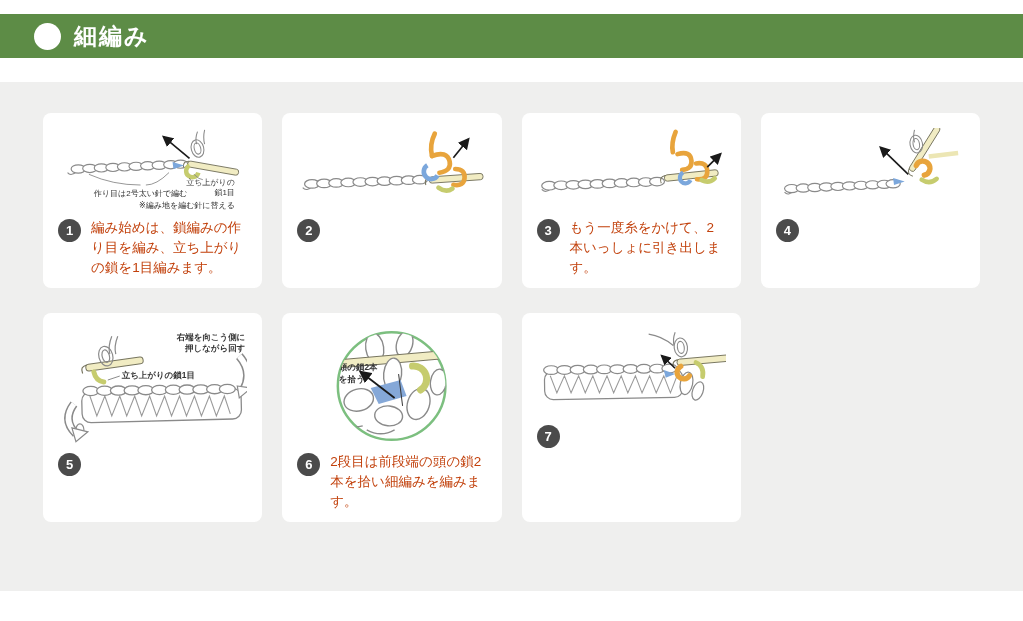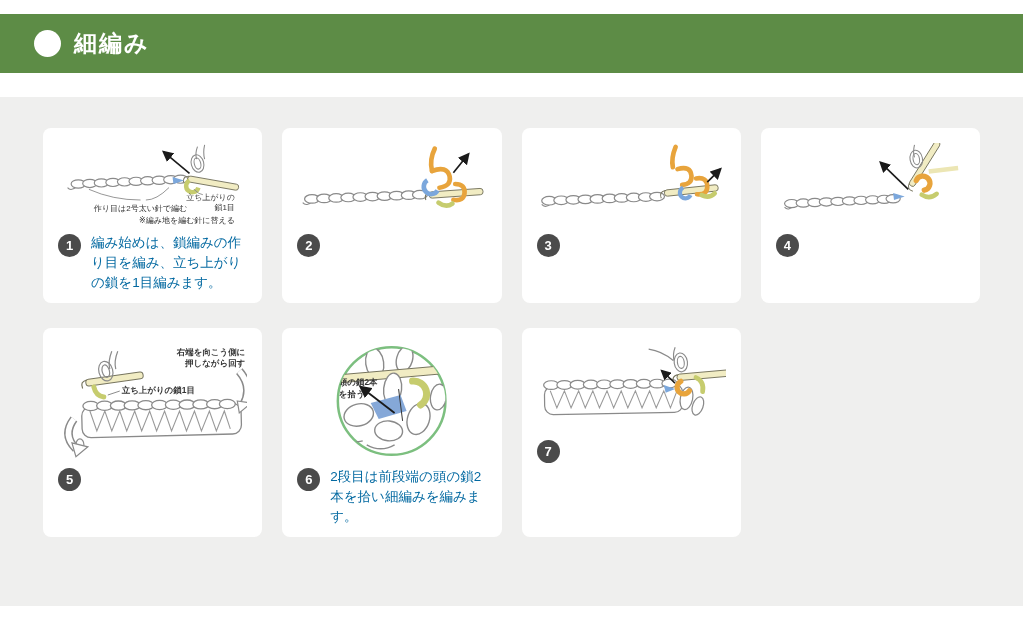--- a/index.html
+++ b/index.html
@@ -3,21 +3,21 @@
 <meta charset="utf-8">
 <style>
   * { margin:0; padding:0; box-sizing:border-box; }
   body {
     width:1023px; height:621px; overflow:hidden;
     background:#ffffff;
     font-family:"Liberation Sans","DejaVu Sans",sans-serif;
     color:#333333;
   }
   .header {
-    margin-top:14px; height:59px; background:#5d8c46;
+    margin-top:14px; height:44px; background:#5d8c46;
     display:flex; align-items:center;
   }
   .bullet {
     width:27px; height:27px; border-radius:50%;
     background:#ffffff; margin-left:34px; margin-right:13px; flex:0 0 auto;
   }
   .header h1 {
     color:#ffffff; font-size:23px; font-weight:bold; letter-spacing:2px;
   }
   .panel {
@@ -41,21 +41,21 @@
   .step {
     display:flex; align-items:flex-start; gap:10px;
   }
   .badge {
     width:23px; height:23px; border-radius:50%; background:#4b4b4b;
     color:#ffffff; font-size:13px; font-weight:bold;
     display:flex; align-items:center; justify-content:center;
     flex:0 0 auto; margin-top:1px;
   }
   .step-text {
-    font-size:13.5px; line-height:20px; color:#0369a1;
+    font-size:13.5px; line-height:20px; color:#c2410c;
     word-break:break-all; overflow-wrap:anywhere; flex:1;
   }
   svg text {
     font-family:"Liberation Sans","DejaVu Sans",sans-serif;
     font-size:9px; fill:#333333;
   }
   svg text.sm { font-size:8.5px; font-weight:bold; }
 </style>
 </head>
 <body>
@@ -171,20 +171,21 @@
           <path d="M148,4 q-5,12 -3,22" fill="none" stroke="#e8a43c" stroke-width="5" stroke-linecap="round"></path>
           <path d="M150,28 q14,-4 15,7 q1,9 -10,10" fill="none" stroke="#e8a43c" stroke-width="5" stroke-linecap="round"></path>
           <path d="M170,38 q12,-2 12,9 q0,9 -11,8" fill="none" stroke="#e8a43c" stroke-width="5" stroke-linecap="round"></path>
           <path d="M156,48 a6,6 0 1 0 8,8" fill="none" stroke="#7ba7dc" stroke-width="4.5"></path>
           <path d="M176,56 q8,4 14,-2" fill="none" stroke="#c6cc6e" stroke-width="5" stroke-linecap="round"></path>
           <line x1="182" y1="42" x2="196" y2="28" stroke="#1a1a1a" stroke-width="1.8" marker-end="url(#ah)"></line>
         </svg>
       </div>
       <div class="step">
         <div class="badge">3</div>
+        <div class="step-text">もう一度糸をかけて、2本いっしょに引き出します。</div>
       </div>
     </div>
 
     <div class="card">
       <div class="illus">
         <svg viewBox="0 0 200 92" width="178" height="82">
           <path d="M4,72 q4,5 11,-2" fill="none" stroke="#8a8a8a" stroke-width="1.2"></path>
           <g>
             <use href="#clink" x="12" y="68"></use>
               <use href="#clink" x="25" y="67.4"></use>

